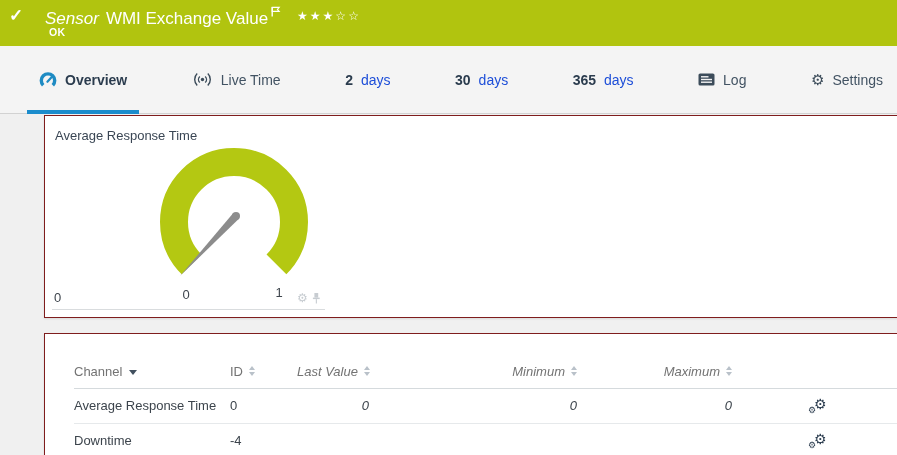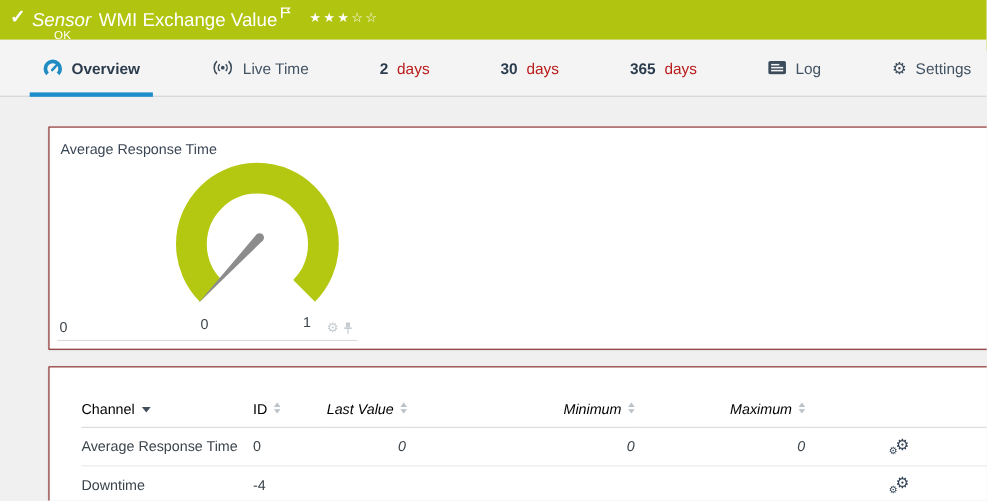--- a/index.html
+++ b/index.html
@@ -6,34 +6,34 @@
   body {
     width:897px; height:455px; position:relative; overflow:hidden;
     background:#f0f0f0; font-family:"Liberation Sans", sans-serif;
     -webkit-font-smoothing:antialiased;
   }
 
   
   .banner { position:absolute; left:0; top:0; width:897px; height:46px; background:#b1c40f; color:#fff; }
   .banner .check { position:absolute; left:9px; top:5px; font-size:17px; font-weight:bold; }
   .titleline { position:absolute; left:29px; top:2px; font-size:17px; white-space:nowrap; }
-  .kind { font-style:italic; margin-right:7px; }
+  .kind { font-style:italic; margin-right:7px;margin-left:16px; }
   .flag { margin-left:3px; vertical-align:7px; }
   .stars { margin-left:16px; font-size:12px; letter-spacing:2px; vertical-align:4px; cursor:pointer; }
-  .ok { position:absolute; left:49px; top:26px; font-size:10.5px; font-weight:normal; letter-spacing:.3px; }
+  .ok { position:absolute; left:49px; top:26px; font-size:10.5px; font-weight:bold; letter-spacing:.3px; }
 
   
   .tabbar {
-    position:absolute; left:0; top:36px; width:897px; height:52px;
+    position:absolute; left:0; top:46px; width:897px; height:68px;
     background:#f4f4f4; border-bottom:1px solid #d2d2d2;
     display:flex; justify-content:space-between; align-items:stretch;
     padding:0 2px 0 27px; box-sizing:border-box;
   }
   .tab { display:flex; align-items:center; gap:8px; font-size:14px; color:#425363; position:relative; padding:0 12px; cursor:pointer; white-space:nowrap; }
-  .tab .word { color:#b91c1c; }
+  .tab .word { color:#1d4ed8; }
   .tab .num { font-weight:bold; color:#2b3c4e; }
   .tab.active { color:#2b3c4e; font-weight:bold; }
   .tab.active::after { content:""; position:absolute; left:0; right:0; bottom:-1px; height:4px; background:#1b8ccc; }
   .tab svg { flex:0 0 auto; }
   .tab .gearglyph { font-size:15px; color:#3c4c5a; }
 
   
   .panel {
     position:absolute; left:44px; width:865px; background:#fff;
     border:1px solid #7f1d1d; box-shadow:0 1px 2px rgba(0,0,0,.10);
@@ -50,21 +50,21 @@
   .gscale.min { left:134px; top:171px; }
   .gscale.max { left:227px; top:169px; }
   .axis-min { position:absolute; left:9px; top:174px; font-size:13px; color:#3e454d; }
   .gauge-baseline { position:absolute; left:7px; top:193px; width:273px; height:1px; background:#d9dcde; }
   .mini-icons { position:absolute; left:252px; top:176px; display:flex; align-items:center; gap:4px; color:#c7ccd1; }
   .mini-icons .gearglyph { font-size:12px; line-height:12px; cursor:pointer; }
 
   
   table.channels { border-collapse:collapse; margin:30px 0 0 29px; width:823px; table-layout:fixed; }
   .channels th {
-    font-size:13px; font-weight:normal; color:#000000; text-align:left;
+    font-size:13px; font-weight:normal; color:#737373; text-align:left;
     padding:0 0 9px 0; border-bottom:1px solid #d5dadd; white-space:nowrap;
   }
   .channels td {
     font-size:13px; color:#3c444c; padding:7px 0 8px 0;
     border-bottom:1px solid #e6e9eb; white-space:nowrap;
   }
   .channels th.num, .channels td.num { text-align:right;font-style:italic; }
   .channels td.actions { padding-left:76px; }
   .caret { display:inline-block; width:0; height:0; border-left:4px solid transparent; border-right:4px solid transparent; border-top:5px solid #41505f; margin-left:7px; vertical-align:1px; }
   .sortud { display:inline-block; margin-left:6px; vertical-align:0px; }

